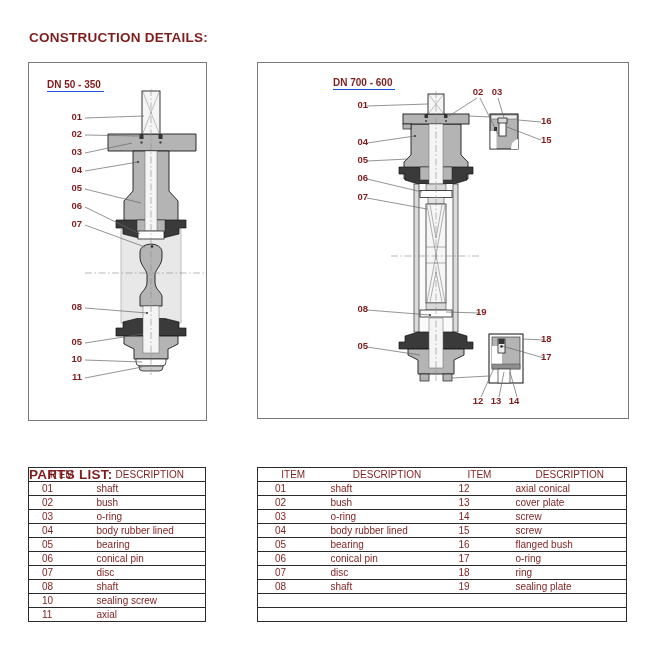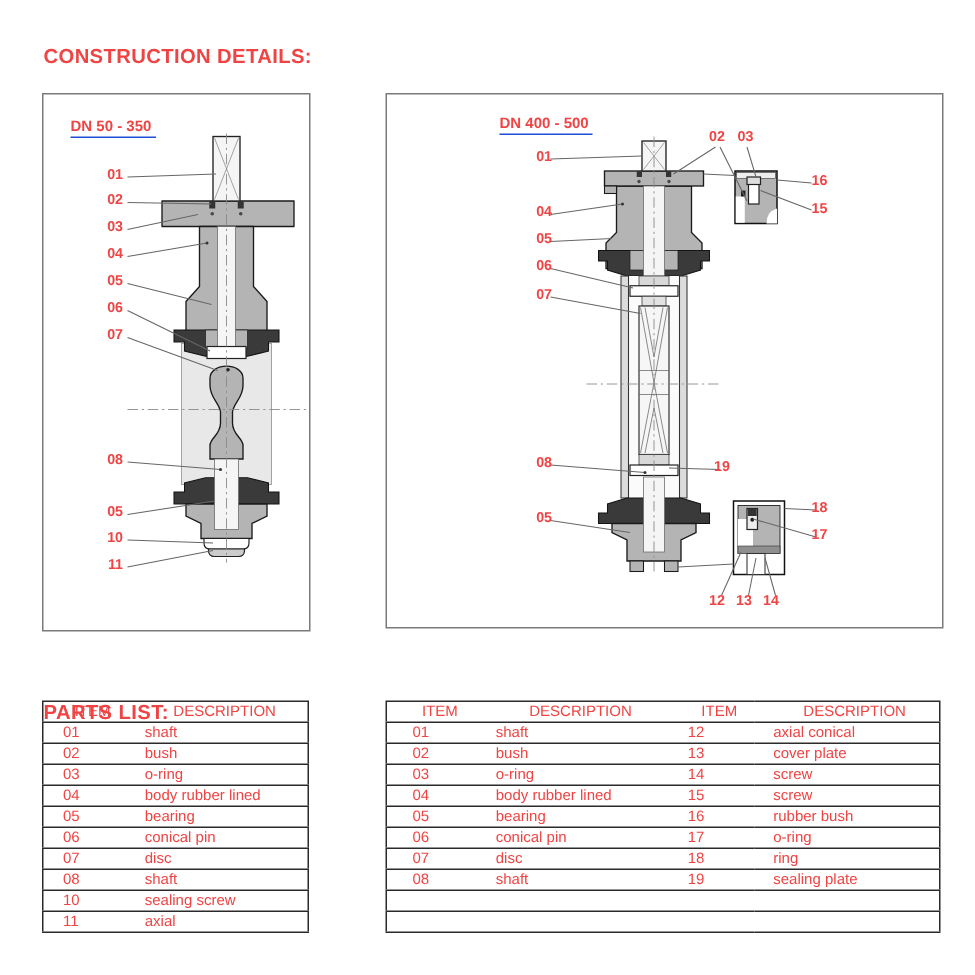--- a/index.html
+++ b/index.html
@@ -1,17 +1,17 @@
 <!DOCTYPE html>
 <html><head>
 <meta charset="utf-8">
 <style>
   html,body { margin:0; padding:0; background:#fff; }
   .page { position:relative; width:650px; height:650px; background:#ffffff;
-          font-family:"Liberation Sans","DejaVu Sans",sans-serif; color:#ef4444; overflow:hidden; }
+          font-family:"Liberation Sans","DejaVu Sans",sans-serif; color:#7f1d1d; overflow:hidden; }
   .heading { position:absolute; font-weight:bold; font-size:13.5px; letter-spacing:.25px; white-space:nowrap; }
   .panel { position:absolute; border:1px solid #7a7a7a; background:#fff; }
   .panel svg { position:absolute; left:0; top:0; }
   .dn-label { position:absolute; font-size:10px; font-weight:bold; border-bottom:1px solid #1d4ed8;
               padding:0 3px 1px 0; white-space:nowrap; }
   .callout { position:absolute; font-size:9.5px; font-weight:bold; line-height:11px; width:18px; }
   .co-r { text-align:right; } .co-c { text-align:center; } .co-l { text-align:left; }
   table.parts { position:absolute; border-collapse:collapse; border:1.5px solid #2a2a2a;
                 font-size:10px; table-layout:fixed; }
   table.parts th, table.parts td { border-top:1px solid #2a2a2a; border-bottom:1px solid #2a2a2a;
@@ -173,21 +173,21 @@
           <path d="M241,334 L246,309"></path>
           <path d="M259,334 L252,309"></path>
         <path d="M194,315 L231,313"></path>
       </g>
       <circle cx="157" cy="73" r="1" fill="#333"></circle>
       <circle cx="172" cy="252" r="1" fill="#333"></circle>
     </svg>
   </div>
 
   <div class="dn-label" style="left:47px; top:79px;">DN 50 - 350</div>
-  <div class="dn-label" style="left:333px; top:77px;">DN 400 - 500</div>
+  <div class="dn-label" style="left:333px; top:77px;">DN 700 - 600</div>
 
   <div class="callout co-r" style="left:64px; top:111px;">01</div>
   <div class="callout co-r" style="left:64px; top:128px;">02</div>
   <div class="callout co-r" style="left:64px; top:146px;">03</div>
   <div class="callout co-r" style="left:64px; top:164px;">04</div>
   <div class="callout co-r" style="left:64px; top:182px;">05</div>
   <div class="callout co-r" style="left:64px; top:200px;">06</div>
   <div class="callout co-r" style="left:64px; top:218px;">07</div>
   <div class="callout co-r" style="left:64px; top:301px;">08</div>
   <div class="callout co-r" style="left:64px; top:336px;">05</div>
@@ -306,21 +306,21 @@
         <tr>
           <td class="item1">04</td>
           <td>body rubber lined</td>
           <td>15</td>
           <td>screw</td>
         </tr>
         <tr>
           <td class="item1">05</td>
           <td>bearing</td>
           <td>16</td>
-          <td>rubber bush</td>
+          <td>flanged bush</td>
         </tr>
         <tr>
           <td class="item1">06</td>
           <td>conical pin</td>
           <td>17</td>
           <td>o-ring</td>
         </tr>
         <tr>
           <td class="item1">07</td>
           <td>disc</td>

